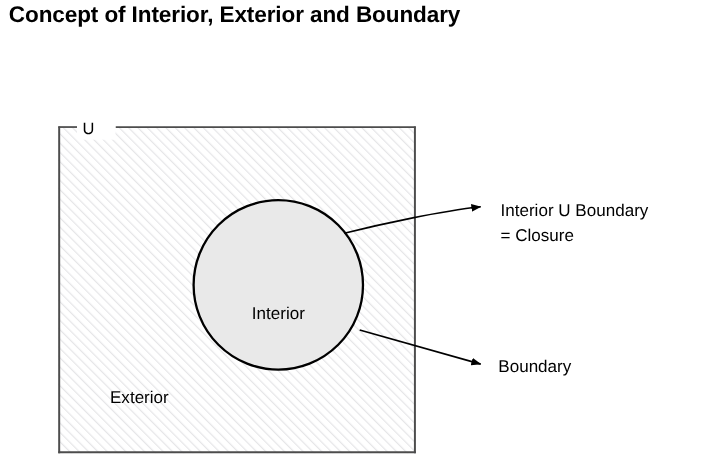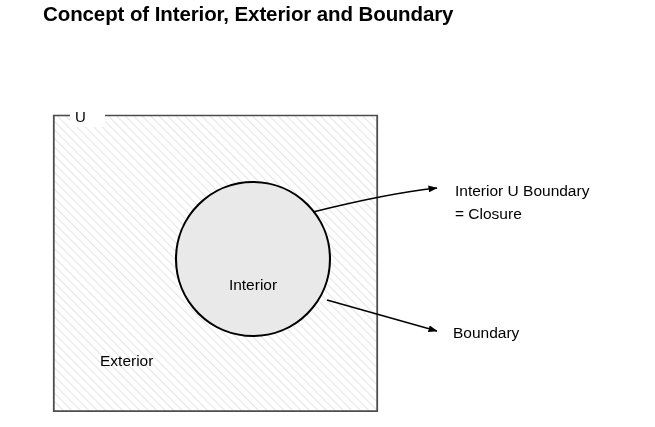--- a/index.html
+++ b/index.html
@@ -23,21 +23,20 @@
   }
   .page-title {
     position: absolute;
     left: 8px;
     top: 2px;
     font-size: 20.5px;
     font-weight: bold;
     color: #000000;
     letter-spacing: -0.1px;
     white-space: nowrap;
-    margin-left: 35px;
   }
   svg { display: block; }
   text {
     font-family: "Liberation Sans", sans-serif;
     fill: #000000;
   }
   .lbl-u { font-size: 15px; }
   .lbl-interior { font-size: 15.5px; }
   .lbl-exterior { font-size: 15.5px; }
   .lbl-annot { font-size: 15.5px; }

